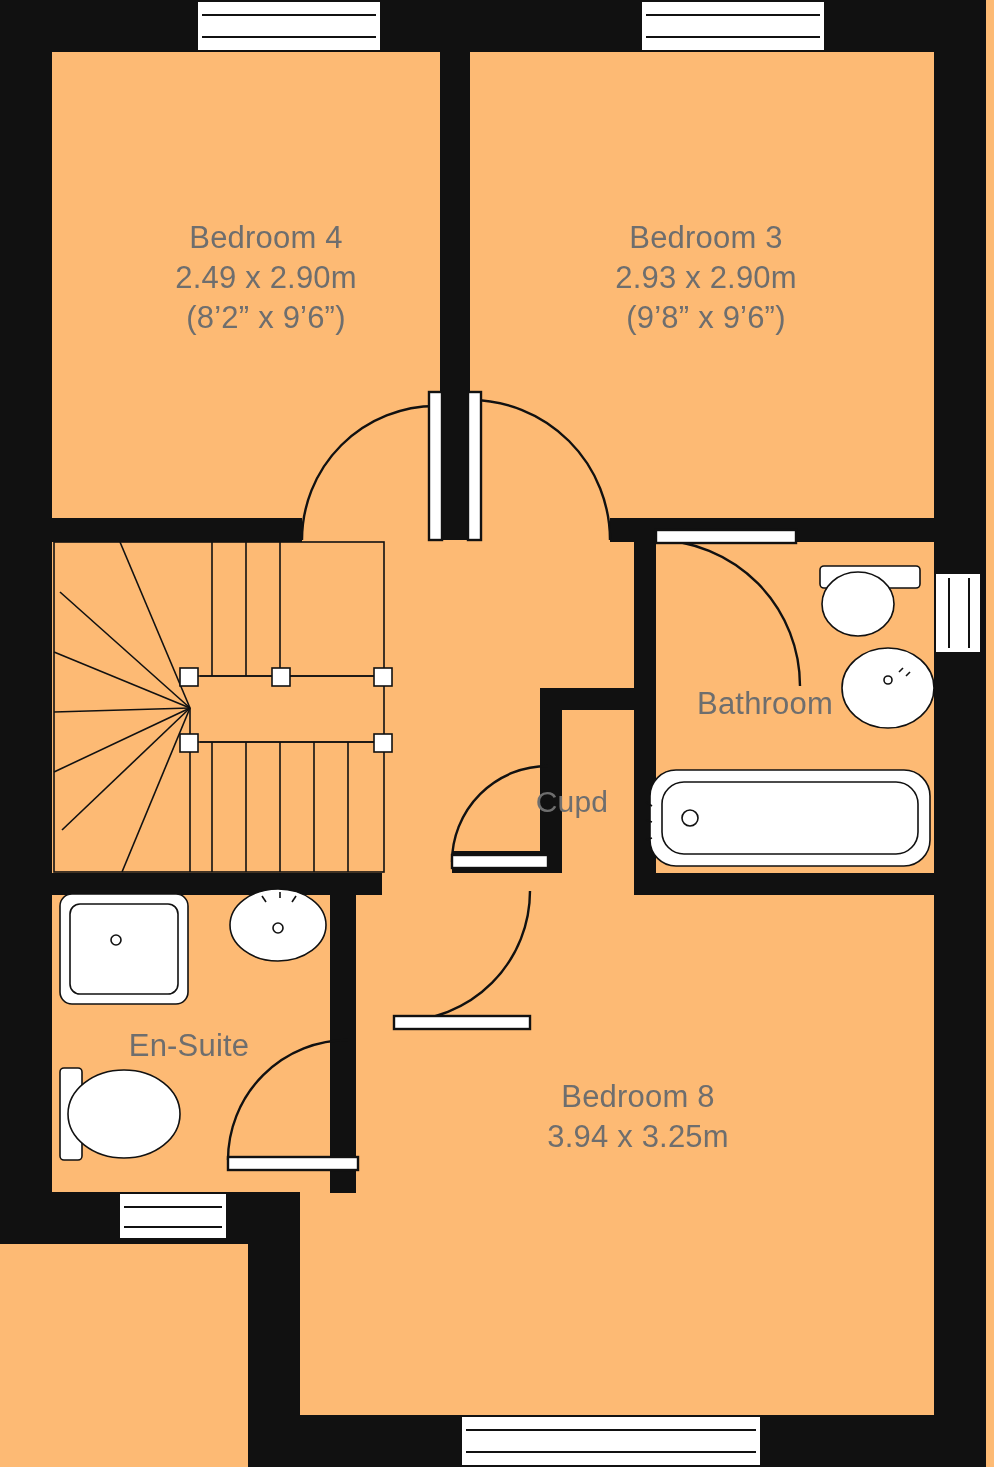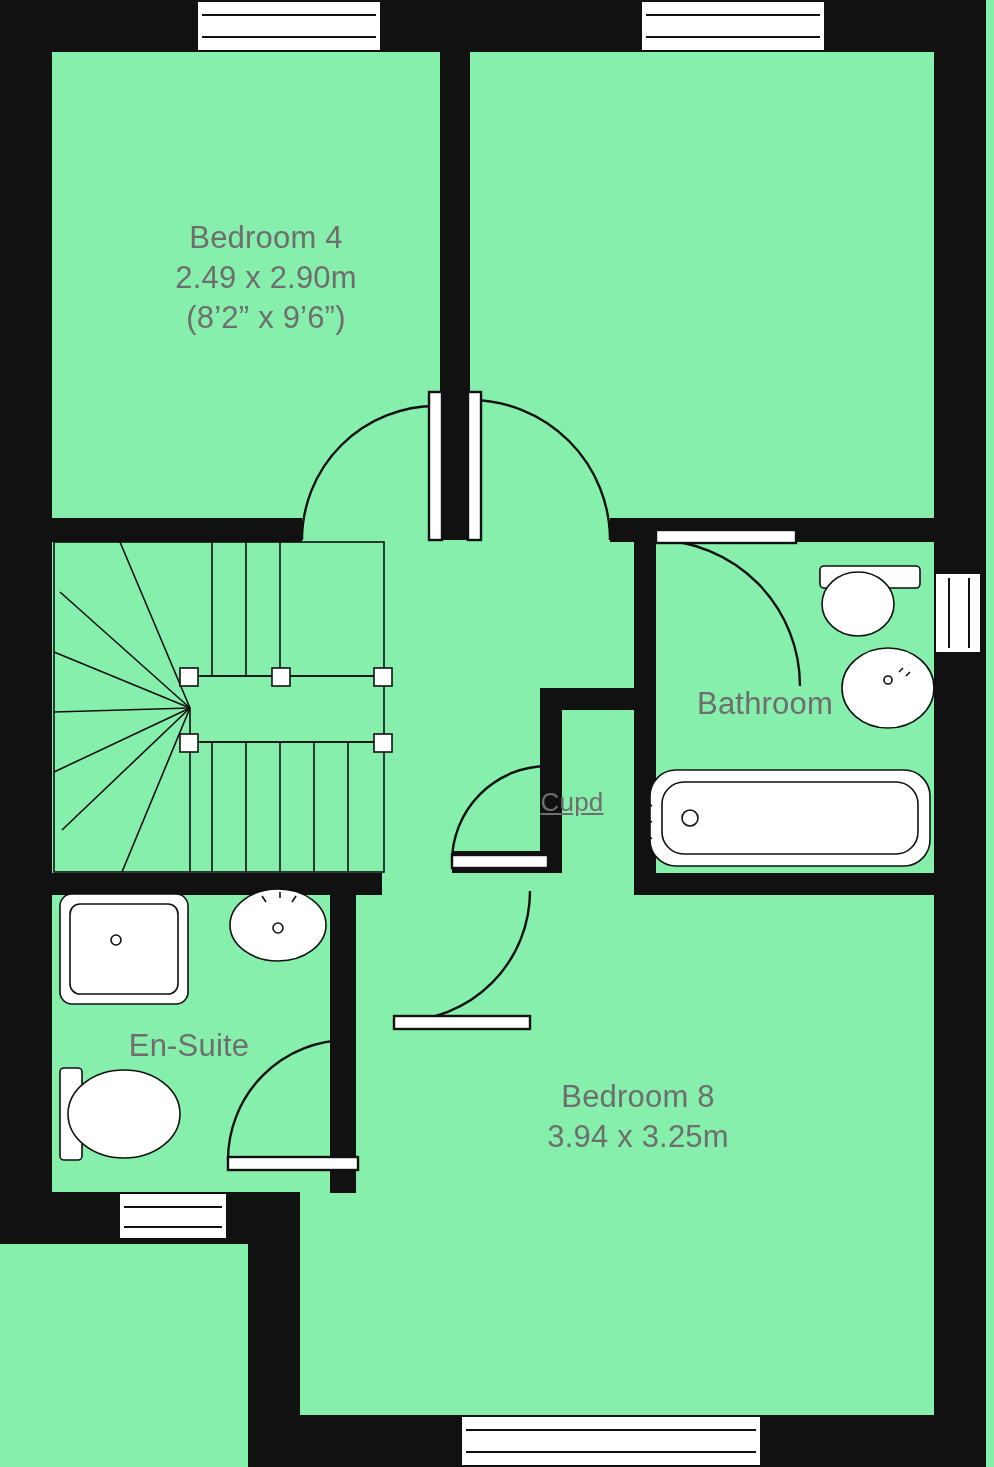--- a/index.html
+++ b/index.html
@@ -7,21 +7,21 @@
     padding: 0;
     background: #ffffff;
   }
   body {
     font-family: "Liberation Sans", sans-serif;
   }
   #plan {
     position: relative;
     width: 994px;
     height: 1467px;
-    background: #86efac;
+    background: #fdba74;
     overflow: hidden;
   }
   .wall {
     position: absolute;
     background: #111111;
   }
   .white {
     position: absolute;
     background: #ffffff;
   }
@@ -37,22 +37,21 @@
     font-size: 31px;
     line-height: 40px;
     text-align: center;
     white-space: nowrap;
     letter-spacing: 0.2px;
   }
   .label .ln {
     display: block;
   }
   .label.small {
-    font-size: 26px;
-    text-decoration: underline;
+    font-size: 30px;
   }
   svg.overlay {
     position: absolute;
     left: 0;
     top: 0;
     width: 994px;
     height: 1467px;
     pointer-events: none;
   }
   svg .stroke {
@@ -210,20 +209,25 @@
     <rect class="fillwThin" x="60" y="1068" width="22" height="92" rx="4"></rect>
     <ellipse class="fillwThin" cx="124" cy="1114" rx="56" ry="44"></ellipse>
   </svg>
 
   <div class="label" style="left:106px; top:218px; width:320px;">
     <span class="ln">Bedroom 4</span>
     <span class="ln">2.49 x 2.90m</span>
     <span class="ln">(8’2” x 9’6”)</span>
   </div>
 
+  <div class="label" style="left:546px; top:218px; width:320px;">
+    <span class="ln">Bedroom 3</span>
+    <span class="ln">2.93 x 2.90m</span>
+    <span class="ln">(9’8” x 9’6”)</span>
+  </div>
 
   <div class="label" style="left:478px; top:1077px; width:320px;">
     <span class="ln">Bedroom 8</span>
     <span class="ln">3.94 x 3.25m</span>
   </div>
 
   <div class="label" style="left:650px; top:684px; width:230px;">
     <span class="ln">Bathroom</span>
   </div>
 

